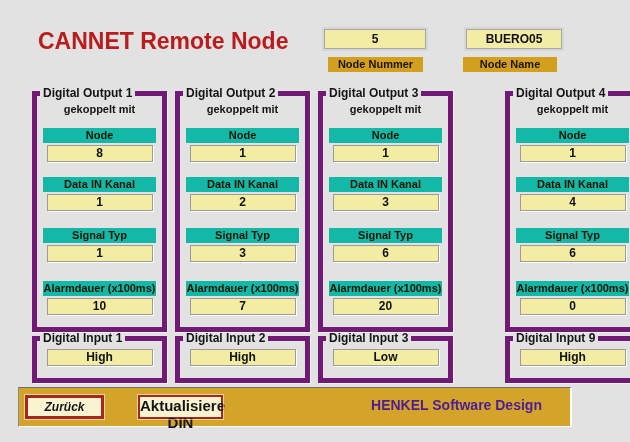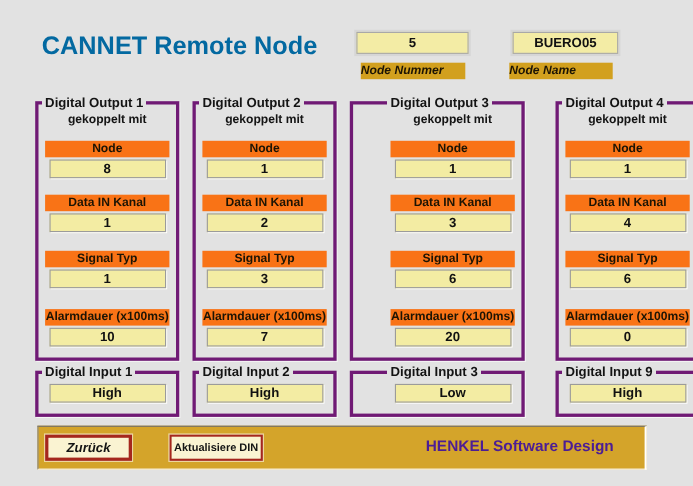--- a/index.html
+++ b/index.html
@@ -3,85 +3,85 @@
 <meta charset="utf-8">
 <style>
   html,body{margin:0;padding:0;background:#bfbfbf;}
   #app{
     position:relative;width:630px;height:442px;background:#e2e2e2;
     font-family:"Liberation Sans",sans-serif;overflow:hidden;
   }
   
   #title{
     position:absolute;left:38px;top:28px;font-size:23px;font-weight:bold;
-    color:#0369a1;letter-spacing:0px;
+    color:#b91c1c;letter-spacing:0px;
   }
   
   .info-box{
     position:absolute;height:18px;background:#f3eca5;border:1px solid #a8a8a8;
     box-shadow:0 0 0 2px #d6d6d6;text-align:center;font-size:12px;font-weight:bold;
     color:#111;line-height:18px;
   }
   .info-label{
-    position:absolute;height:15px;background:#d2a01e;
-    font-size:11px;font-weight:bold;color:#1c1404;line-height:15px;font-style:italic;
+    position:absolute;height:15px;background:#d2a01e;text-align:center;
+    font-size:11px;font-weight:bold;color:#1c1404;line-height:15px;
   }
   #node-number-box{left:324px;top:29px;width:100px;}
   #node-number-label{left:328px;top:57px;width:95px;}
   #node-name-box{left:466px;top:29px;width:94px;}
   #node-name-label{left:463px;top:57px;width:94px;}
 
   
   fieldset{
-    position:absolute;margin:0;padding:0;border:3px solid #701a75;
+    position:absolute;margin:0;padding:0;border:5px solid #701a75;
     box-shadow:1px 1px 0 #f5f5f5;
   }
   fieldset legend{
     font-size:12px;font-weight:bold;color:#141414;padding:0 3px;margin-left:3px;
     white-space:nowrap;
   }
   .out-group{width:125px;height:236px;top:86px;}
   .in-group{width:125px;height:42px;top:331px;}
   #out1,#in1{left:32px;}
   #out2,#in2{left:175px;}
-  #out3,#in3{left:318px;padding-left:28px;}
+  #out3,#in3{left:318px;}
   #out4,#in4{left:461px;margin-left:44px;}
 
   .coupled{
     text-align:center;font-size:11px;font-weight:bold;color:#141414;margin-top:3px;
   }
   .glabel{
-    width:113px;margin:0 auto;background:#f97316;text-align:center;
+    width:113px;margin:0 auto;background:#14b8a6;text-align:center;
     font-size:11px;font-weight:bold;color:#1c1404;height:15px;line-height:15px;
   }
   .vbox{
     width:104px;margin:2px auto 0;background:#f3eca3;border:1px solid #9b9b9b;
     box-shadow:1px 1px 0 #ffffff;text-align:center;font-size:12px;font-weight:bold;
     color:#111;height:15px;line-height:15px;
   }
   .mt-node{margin-top:13px;}
   .mt-data{margin-top:15px;}
   .mt-sig{margin-top:17px;}
   .mt-alarm{margin-top:19px;}
   .in-group .vbox{margin-top:4px;}
 
   
   #footer{
-    position:absolute;left:34px;top:387px;width:551px;height:38px;background:#d4a42a;
+    position:absolute;left:18px;top:387px;width:551px;height:38px;background:#d4a42a;
     border-top:1px solid #6e6e6e;border-left:1px solid #8a8a8a;
     border-right:2px solid #ffffff;border-bottom:1px solid #ffffff;
   }
   .fbtn{
     position:absolute;top:7px;height:24px;background:#faf3d2;
     border:3px solid #a5271d;box-sizing:border-box;text-align:center;
     font-family:"Liberation Sans",sans-serif;font-weight:bold;color:#141414;
     outline:1px solid rgba(255,255,255,.55);cursor:pointer;padding:0;
   }
   #back-btn{left:6px;width:79px;font-size:12px;font-style:italic;}
-  #update-btn{left:119px;width:85px;font-size:10px;border-width:2px;}
+  #update-btn{left:119px;width:85px;font-size:15px;border-width:2px;}
   #brand{
     position:absolute;left:330px;top:9px;width:215px;text-align:center;
     font-size:14px;font-weight:bold;color:#4c1d95;
   }
 </style>
 </head>
 <body>
 
 <div id="app">
 

